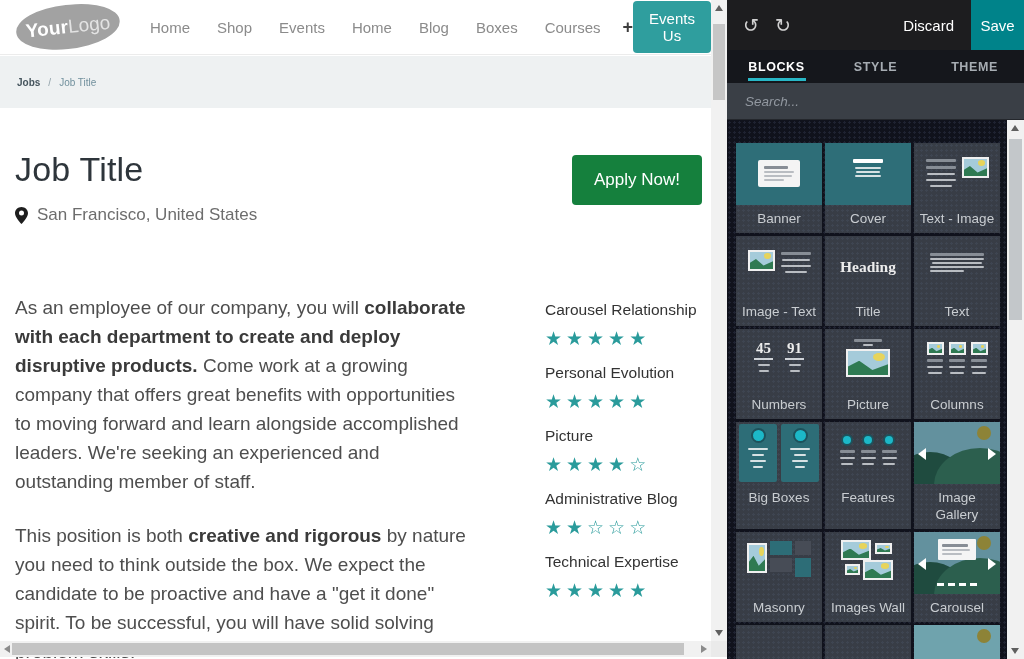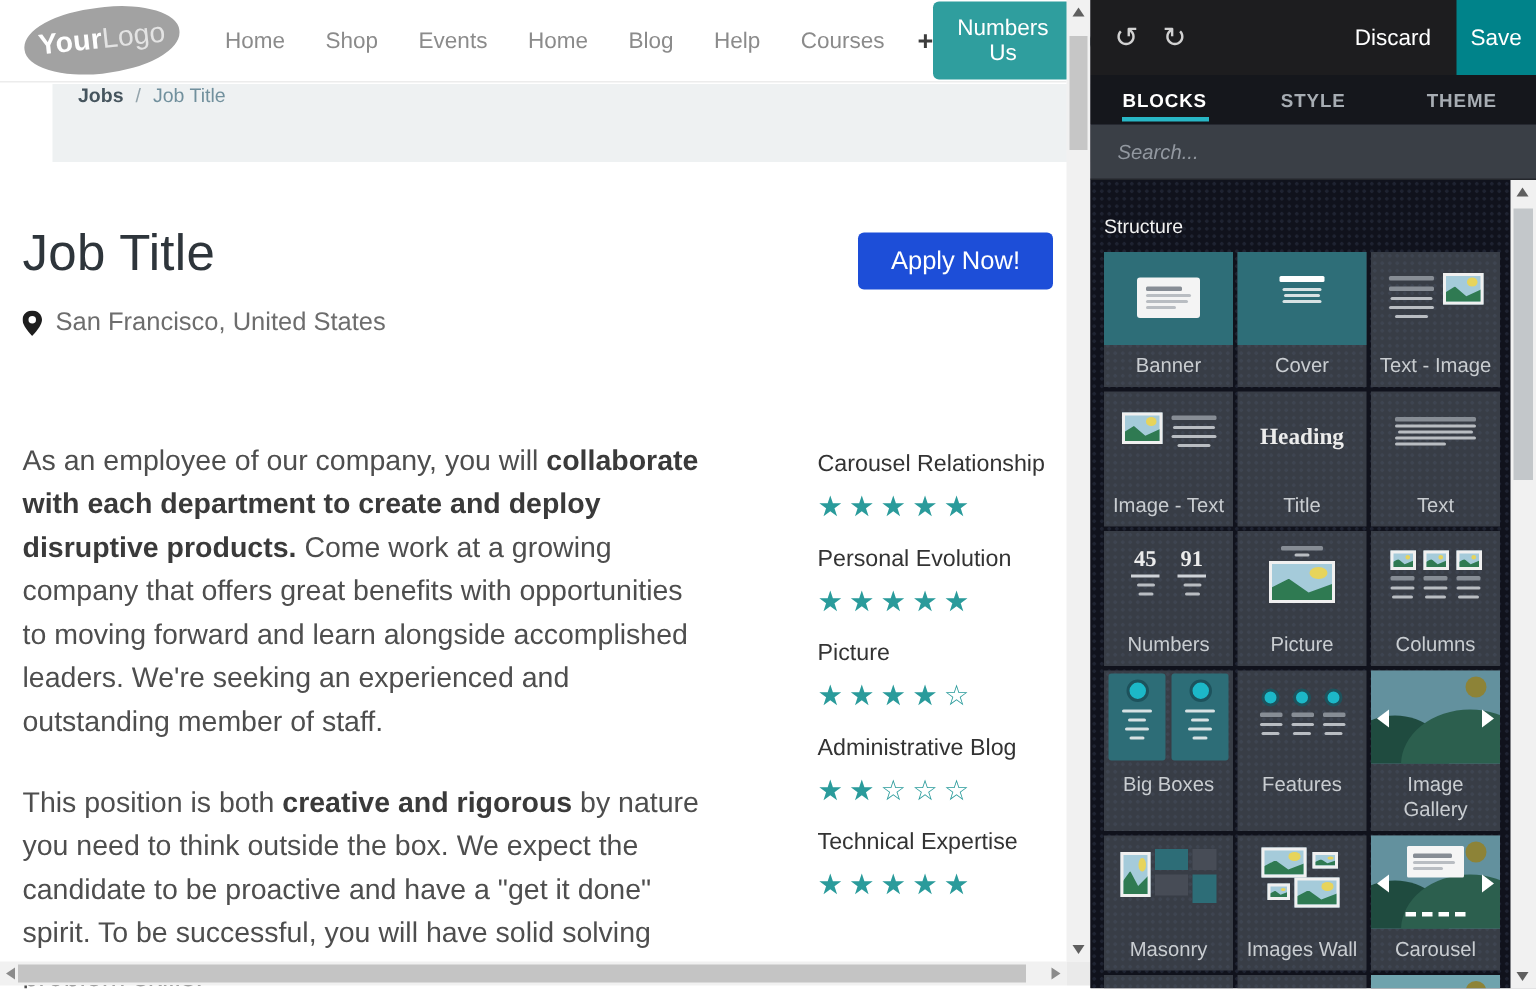--- a/index.html
+++ b/index.html
@@ -12,27 +12,27 @@
   .topnav { position:absolute; left:0; top:0; width:711px; height:55px; background:#fff; display:flex; align-items:center; border-bottom:1px solid #ececec; padding:0 6px 0 16px; }
   .logo-blob { width:104px; height:44px; background:#a2a2a2; border-radius:50% 46% 52% 48%; transform:rotate(-6deg); display:flex; align-items:center; justify-content:center; flex:0 0 auto; }
   .logo-your { color:#fff; font-weight:bold; font-size:19px; letter-spacing:.2px; }
   .logo-logo { color:#e3e3e3; font-size:19px; font-weight:300; }
   .navlinks { display:flex; align-items:center; gap:27px; margin-left:30px; color:#8b8b8b; font-size:15px; }
   .navlinks span { cursor:pointer; white-space:nowrap; }
   .nav-plus { color:#3d3d3d; font-weight:bold; font-size:18px; margin-left:22px; }
   .contact-btn { margin-left:auto; background:#2f9e9e; color:#fff; font-size:15px; border:none; border-radius:4px; padding:9px 16px; cursor:pointer; }
   .user-initials { font-weight:bold; color:#3e4a52; font-size:15px; margin-left:9px; }
 
-  .crumbbar { position:absolute; left:0; top:56px; width:711px; height:52px; background:#eef1f2; display:flex; padding-left:17px; font-size:13px;margin-left:35px; }
+  .crumbbar { position:absolute; left:0; top:56px; width:711px; height:52px; background:#eef1f2; display:flex; align-items:center; padding-left:17px; font-size:10px; }
   .crumb-root { font-weight:bold; color:#46555e; }
   .crumb-sep { color:#93a3ab; margin:0 8px; }
   .crumb-cur { color:#71909d; }
 
   .job-title { position:absolute; left:15px; top:150px; font-size:34px; font-weight:400; color:#2e353b; letter-spacing:.2px; }
-  .apply-btn { position:absolute; left:572px; top:155px; width:130px; height:38px; background:#1d4ed8; color:#fff; font-size:17px; border:none; border-radius:4px; cursor:pointer; }
+  .apply-btn { position:absolute; left:572px; top:155px; width:130px; height:50px; background:#15803d; color:#fff; font-size:17px; border:none; border-radius:4px; cursor:pointer; }
   .loc-row { position:absolute; left:15px; top:205px; display:flex; align-items:center; gap:9px; font-size:17px; color:#6d6d6d;justify-content:center; }
   .pin { width:13px; height:17px; flex:0 0 auto; }
 
   .desc { position:absolute; left:15px; top:293px; width:455px; font-size:19px; line-height:29px; color:#4e4e4e; }
   .desc p + p { margin-top:25px; }
   .desc b { color:#3a3a3a; }
 
   .ratings { position:absolute; left:545px; top:300px; width:160px; }
   .rating { margin-bottom:14px; }
   .rating-label { font-size:15.5px; color:#333; line-height:19px; margin-bottom:8px; }
@@ -134,25 +134,25 @@
       <div class="logo-blob">
         <span class="logo-your">Your</span>
           <span class="logo-logo">Logo</span>
       </div>
       <div class="navlinks">
         <span>Home</span>
         <span>Shop</span>
         <span>Events</span>
         <span>Home</span>
         <span>Blog</span>
-        <span>Help</span>
+        <span>Boxes</span>
         <span>Courses</span>
       </div>
       <span class="nav-plus">+</span>
-      <button class="contact-btn">Numbers Us</button>
+      <button class="contact-btn">Events Us</button>
       <span class="user-initials">ASJ</span>
     </div>
 
     <div class="crumbbar">
       <span class="crumb-root">Jobs</span>
       <span class="crumb-sep">/</span>
       <span class="crumb-cur">Job Title</span>
     </div>
 
     <h1 class="job-title">Job Title</h1>
@@ -219,21 +219,20 @@
       <div class="ptab active">BLOCKS</div>
       <div class="ptab">STYLE</div>
       <div class="ptab">THEME</div>
     </div>
 
     <div class="psearch">
       <input type="text" placeholder="Search..." style="">
     </div>
 
     <div class="blocks-area">
-      <div class="struct-title">Structure</div>
 
       <div class="tilegrid">
 
         <div class="tile">
           <div class="art teal">
             <div class="bcard">
                 <i class="ln dk" style="width:24px"></i>
                 <i class="ln" style="width:30px;margin:2px 0"></i>
                 <i class="ln" style="width:28px;margin:2px 0"></i>
                 <i class="ln" style="width:20px;margin:2px 0"></i>

